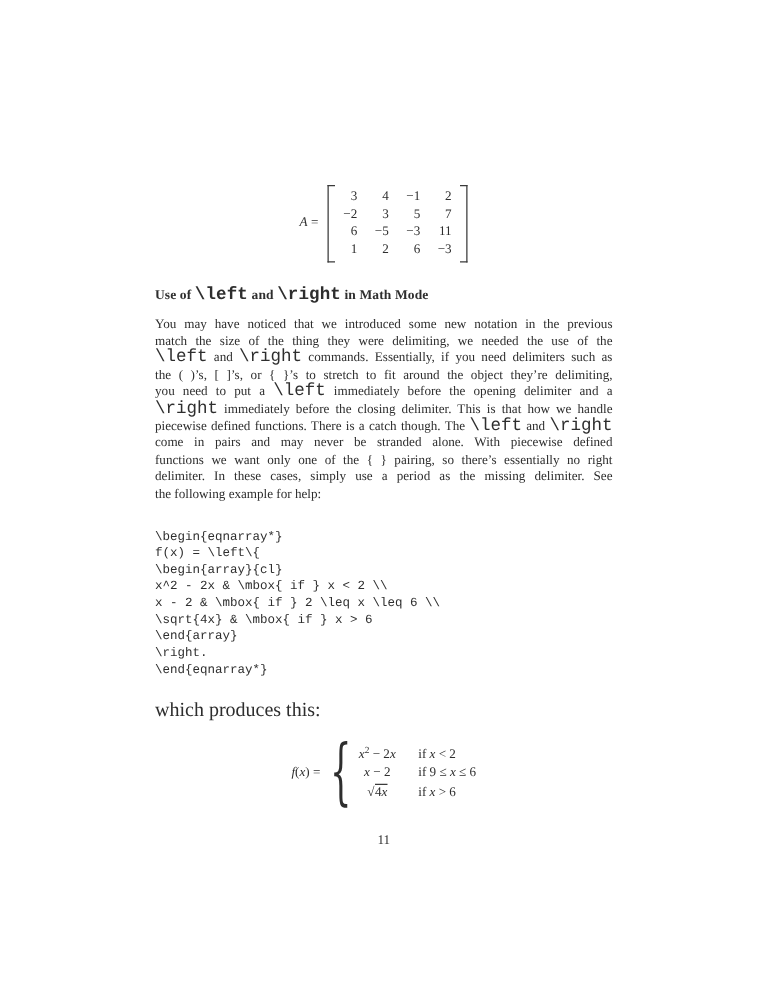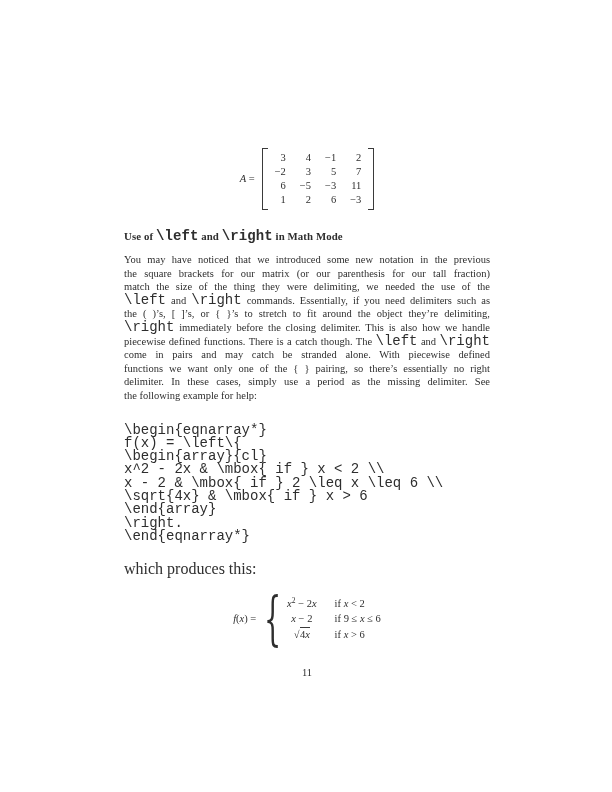--- a/index.html
+++ b/index.html
@@ -57,21 +57,21 @@
   }
   .pline.last { text-align-last:left; }
   .tt { font-family:"Liberation Mono", monospace; font-size:14px; }
   .it { font-style:italic; }
   .sup { font-size:7.5px; vertical-align:4px; line-height:0; }
 
   
   .code {
     margin:21px 0 0 0;
     font-family:"Liberation Mono", monospace;
-    font-size:14px;
+    font-size:10px;
     line-height:13.3px;
     white-space:pre;
   }
 
   
   .after { margin-top:19px; font-size:16px; line-height:13.6px; }
 
   
   .piecewise {
     margin-top:21px;
@@ -133,27 +133,27 @@
           <div class="mcell">6</div>
           <div class="mcell">−3</div>
         </div>
       <span class="bracket right"></span>
     </div>
 
     <div class="heading"><span>Use of </span><span class="tt">\left</span><span> and </span><span class="tt">\right</span><span> in Math Mode</span></div>
 
     <div class="para">
         <div class="pline"><span>You may have noticed that we introduced some new notation in the previous</span></div>
-        <div class="pline"><span>the square brackets for our matrix (or our parenthesis for our tall fraction)</span></div>
         <div class="pline"><span>match the size of the thing they were delimiting, we needed the use of the</span></div>
         <div class="pline"><span class="tt">\left</span><span> and </span><span class="tt">\right</span><span> commands. Essentially, if you need delimiters such as</span></div>
         <div class="pline"><span>the ( )’s, [ ]’s, or { }’s to stretch to fit around the object they’re delimiting,</span></div>
-        <div class="pline"><span class="tt">\right</span><span> immediately before the closing delimiter. This is also how we handle</span></div>
+        <div class="pline"><span>you need to put a </span><span class="tt">\left</span><span> immediately before the opening delimiter and a</span></div>
+        <div class="pline"><span class="tt">\right</span><span> immediately before the closing delimiter. This is that how we handle</span></div>
         <div class="pline"><span>piecewise defined functions. There is a catch though. The </span><span class="tt">\left</span><span> and </span><span class="tt">\right</span></div>
-        <div class="pline"><span>come in pairs and may catch be stranded alone. With piecewise defined</span></div>
+        <div class="pline"><span>come in pairs and may never be stranded alone. With piecewise defined</span></div>
         <div class="pline"><span>functions we want only one of the { } pairing, so there’s essentially no right</span></div>
         <div class="pline"><span>delimiter. In these cases, simply use a period as the missing delimiter. See</span></div>
         <div class="pline last"><span>the following example for help:</span></div>
       </div>
 
     <div class="code"><div class="">\begin{eqnarray*}</div><div class="">f(x) = \left\{</div><div class="">\begin{array}{cl}</div><div class="">x^2 - 2x &amp; \mbox{ if } x &lt; 2 \\</div><div class="">x - 2 &amp; \mbox{ if } 2 \leq x \leq 6 \\</div><div class="">\sqrt{4x} &amp; \mbox{ if } x &gt; 6</div><div class="">\end{array}</div><div class="">\right.</div><div class="">\end{eqnarray*}</div></div>
 
     <div class="after">which produces this:</div>
 
     <div class="piecewise">

